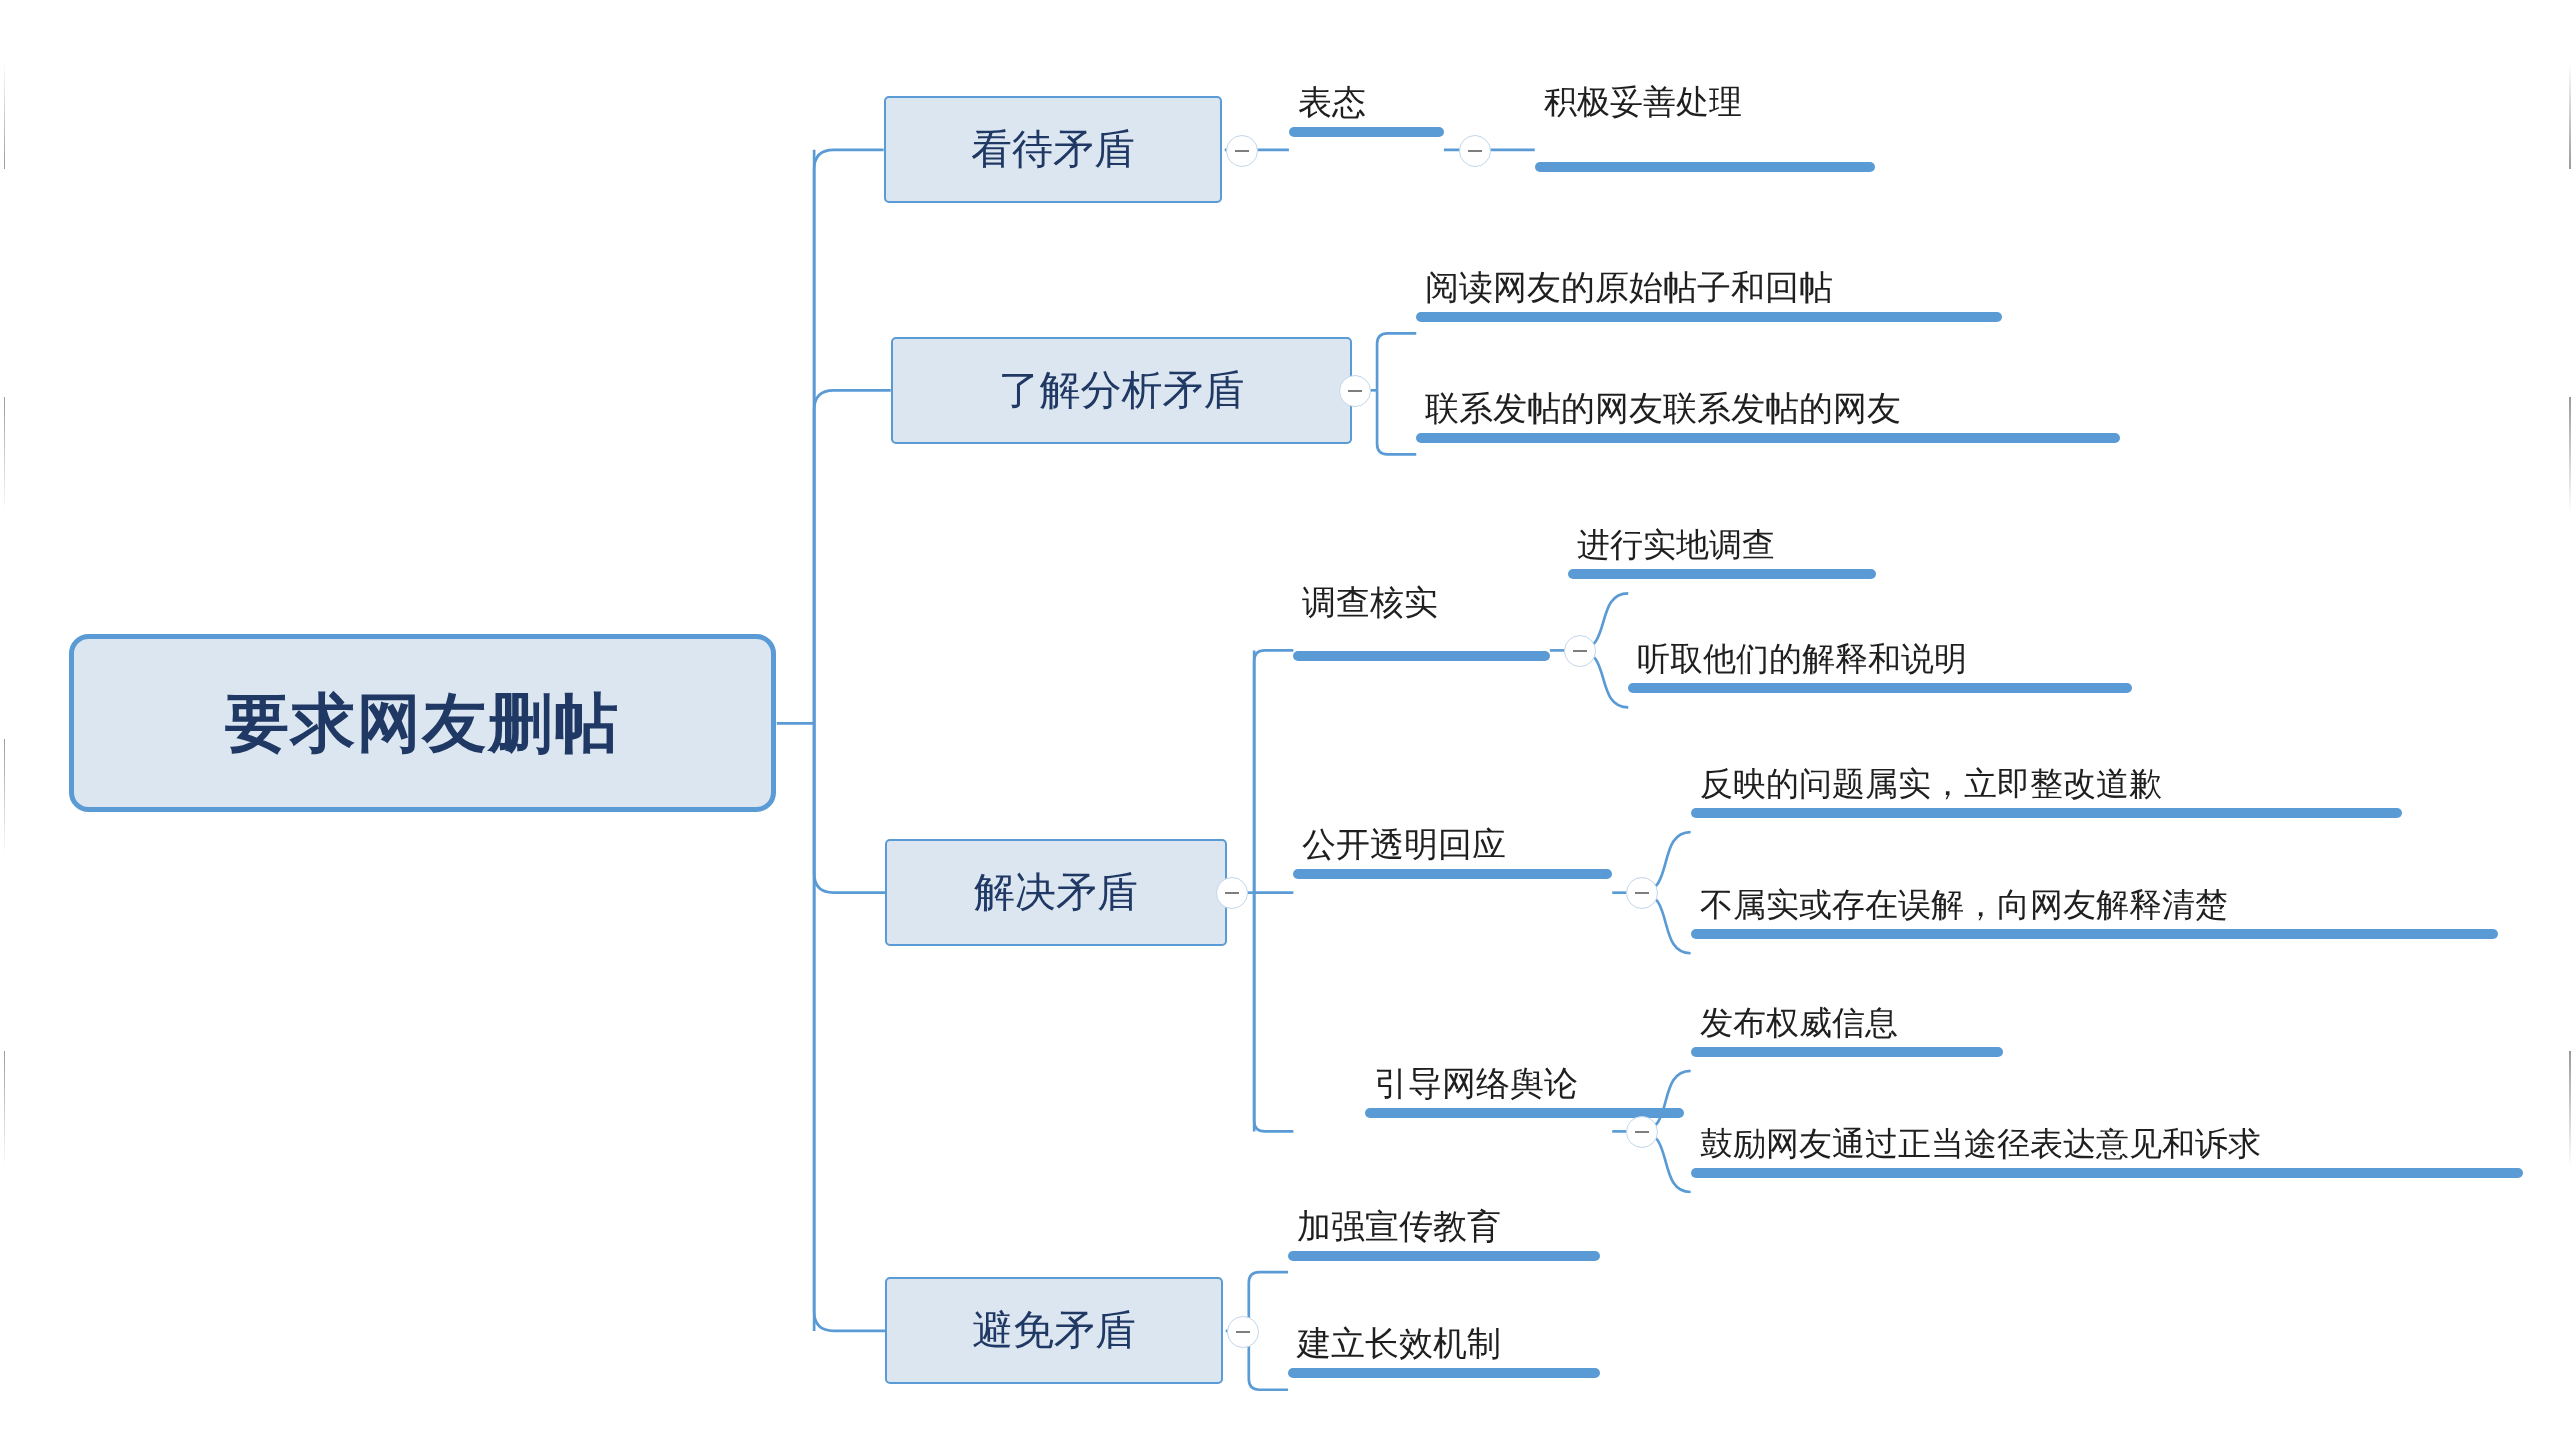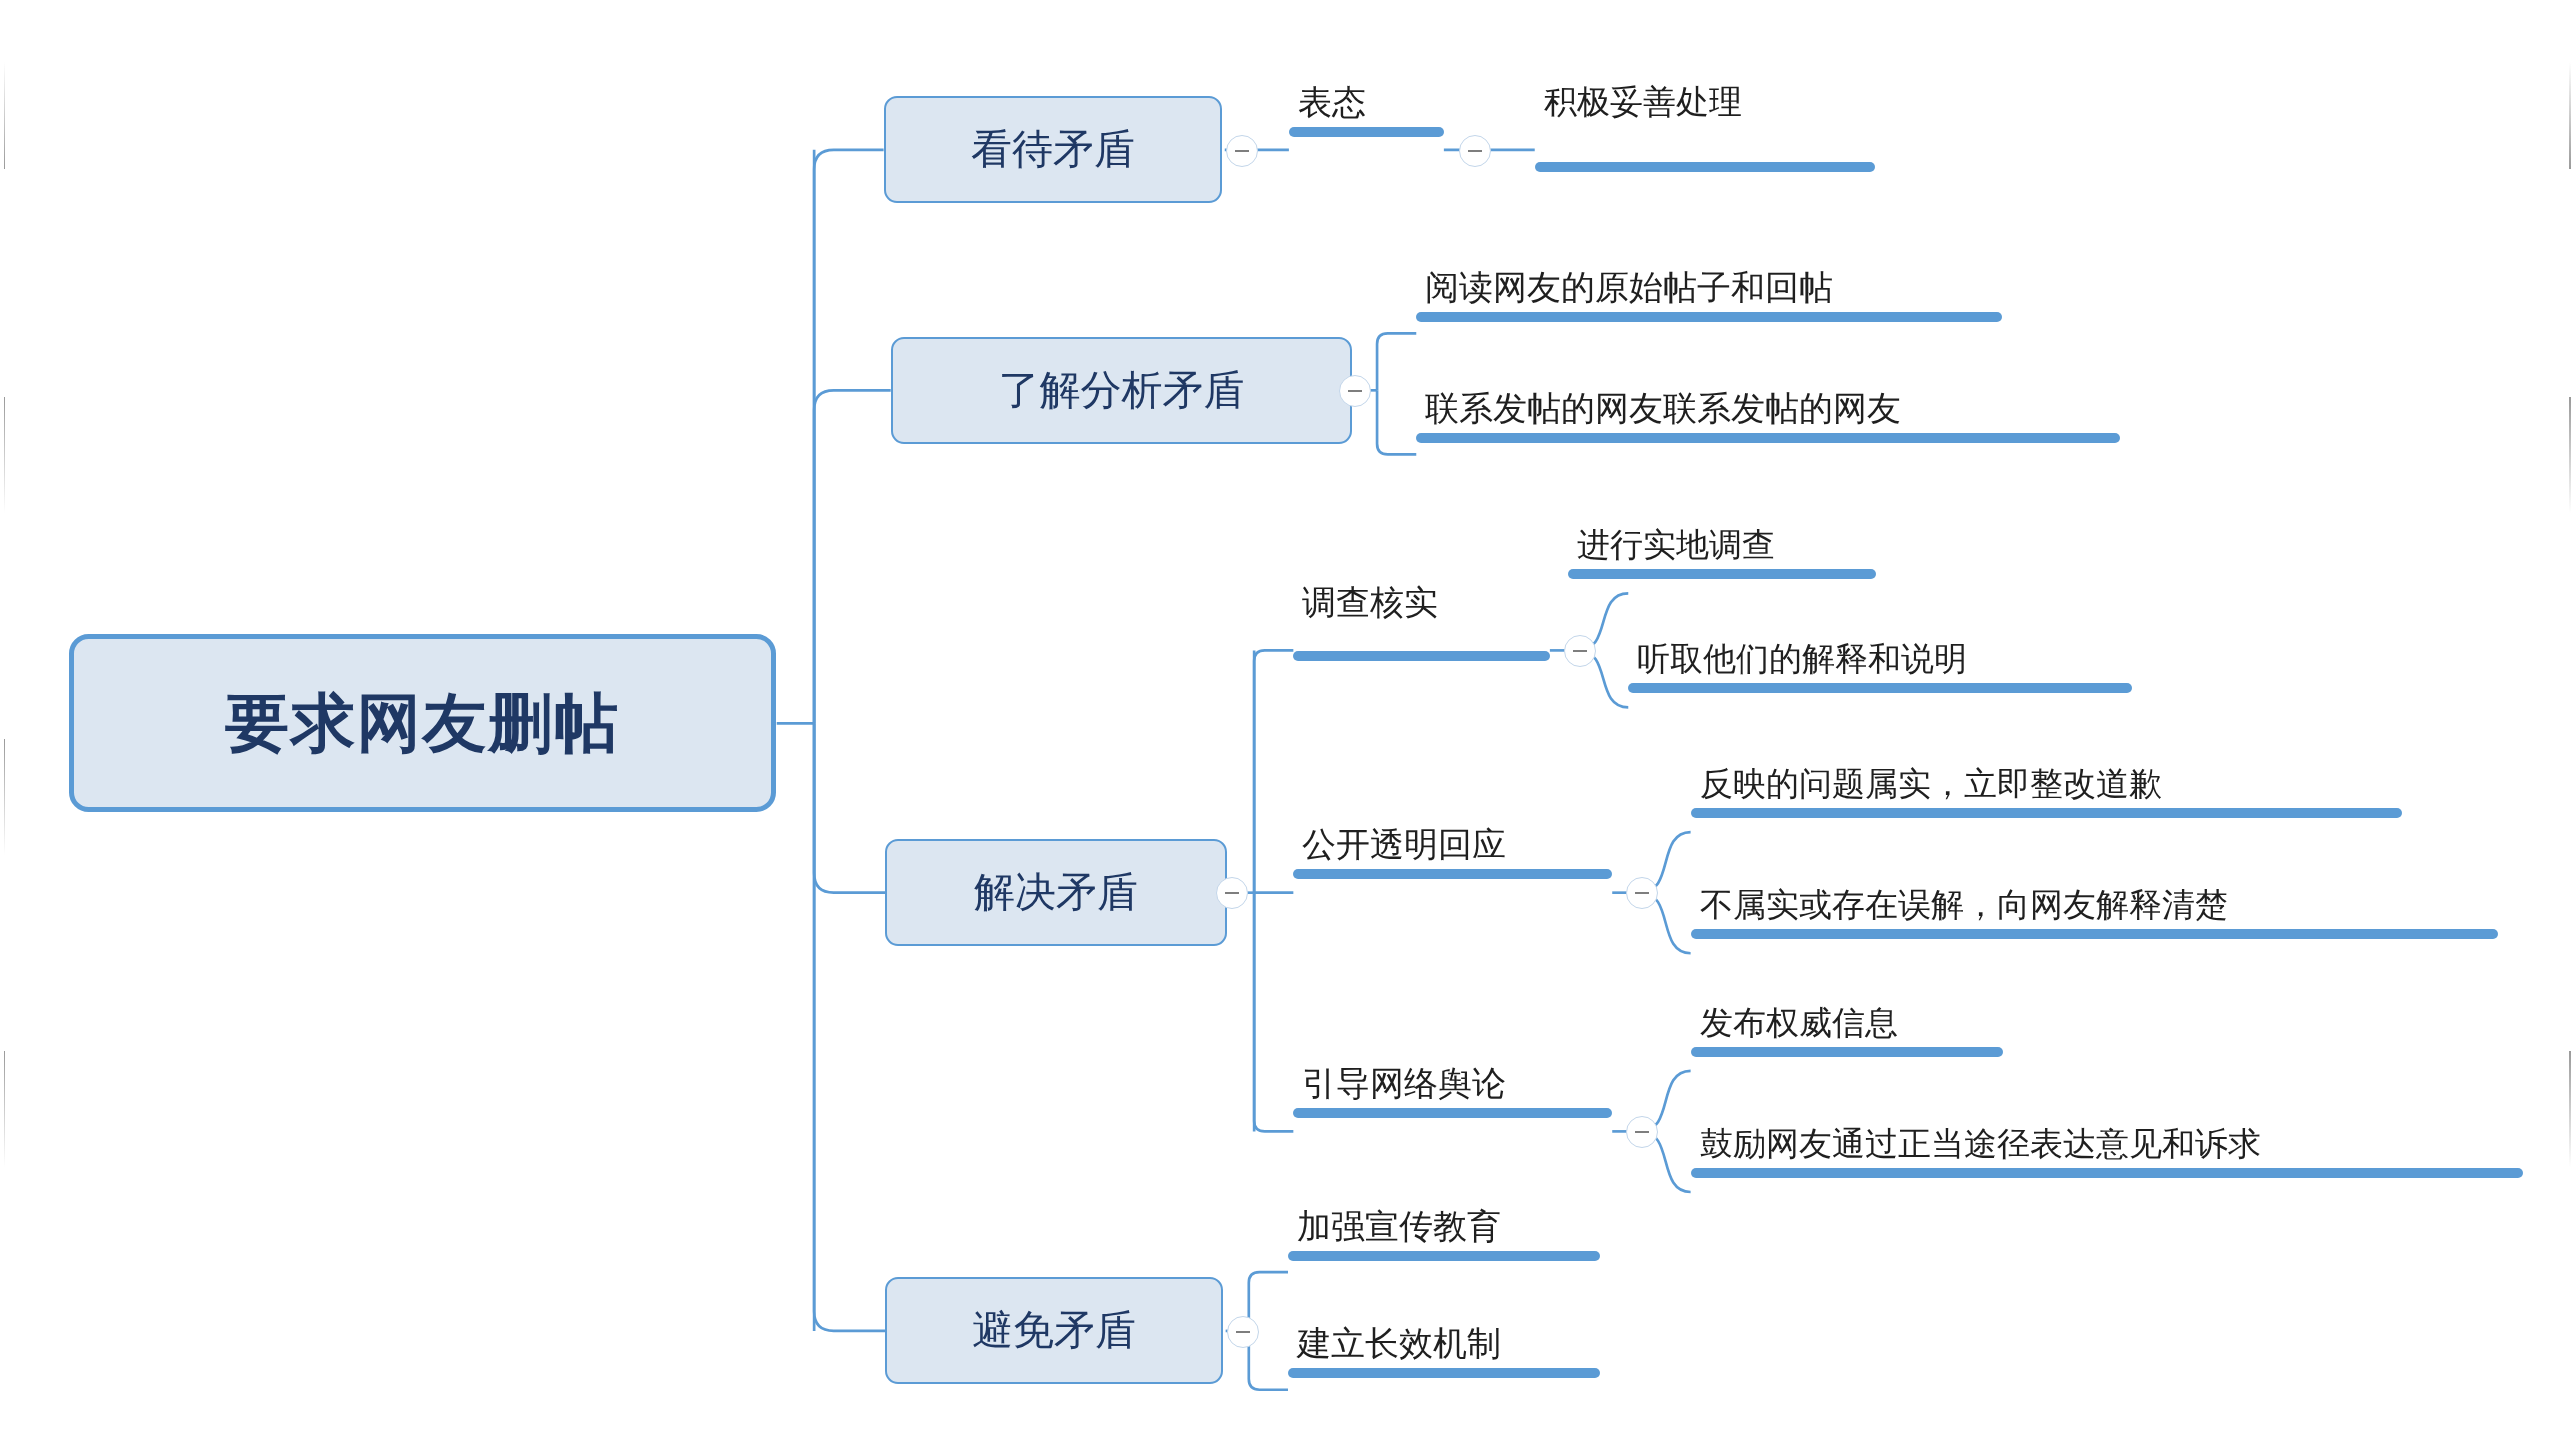--- a/index.html
+++ b/index.html
@@ -23,21 +23,21 @@
     display:flex;align-items:center;justify-content:center;
     font-size:64px;font-weight:bold;letter-spacing:1.8px;
     color:#1f3864;
   }
   
   .box-node{
     position:absolute;
     box-sizing:border-box;
     background:#dce6f1;
     border:2.7px solid #5b9bd5;
-    border-radius:13px;
+    border-radius:5px;
     display:flex;align-items:center;justify-content:center;
     font-size:41px;
     color:#1f3864;
     white-space:nowrap;
   }
   
   .bar-node{
     position:absolute;
     display:flex;
     flex-direction:column;
@@ -214,21 +214,21 @@
 
   <div class="bar-node lvl3" style="left:1691px;top:767px;">
     <span class="txt">反映的问题属实，立即整改道歉</span>
     <span class="bar" style="width:711px;"></span>
   </div>
   <div class="bar-node lvl3" style="left:1691px;top:888px;">
     <span class="txt">不属实或存在误解，向网友解释清楚</span>
     <span class="bar" style="width:807px;"></span>
   </div>
 
-  <div class="bar-node" style="left:1293px;top:1066px;justify-content:center;">
+  <div class="bar-node" style="left:1365px;top:1066px;justify-content:center;">
     <span class="txt">引导网络舆论</span>
     <span class="bar" style="width:319px;"></span>
   </div>
   <div class="toggle" style="left:1626px;top:1116px;">
       <i></i>
     </div>
 
   <div class="bar-node lvl3" style="left:1691px;top:1006px;">
     <span class="txt">发布权威信息</span>
     <span class="bar" style="width:312px;"></span>

